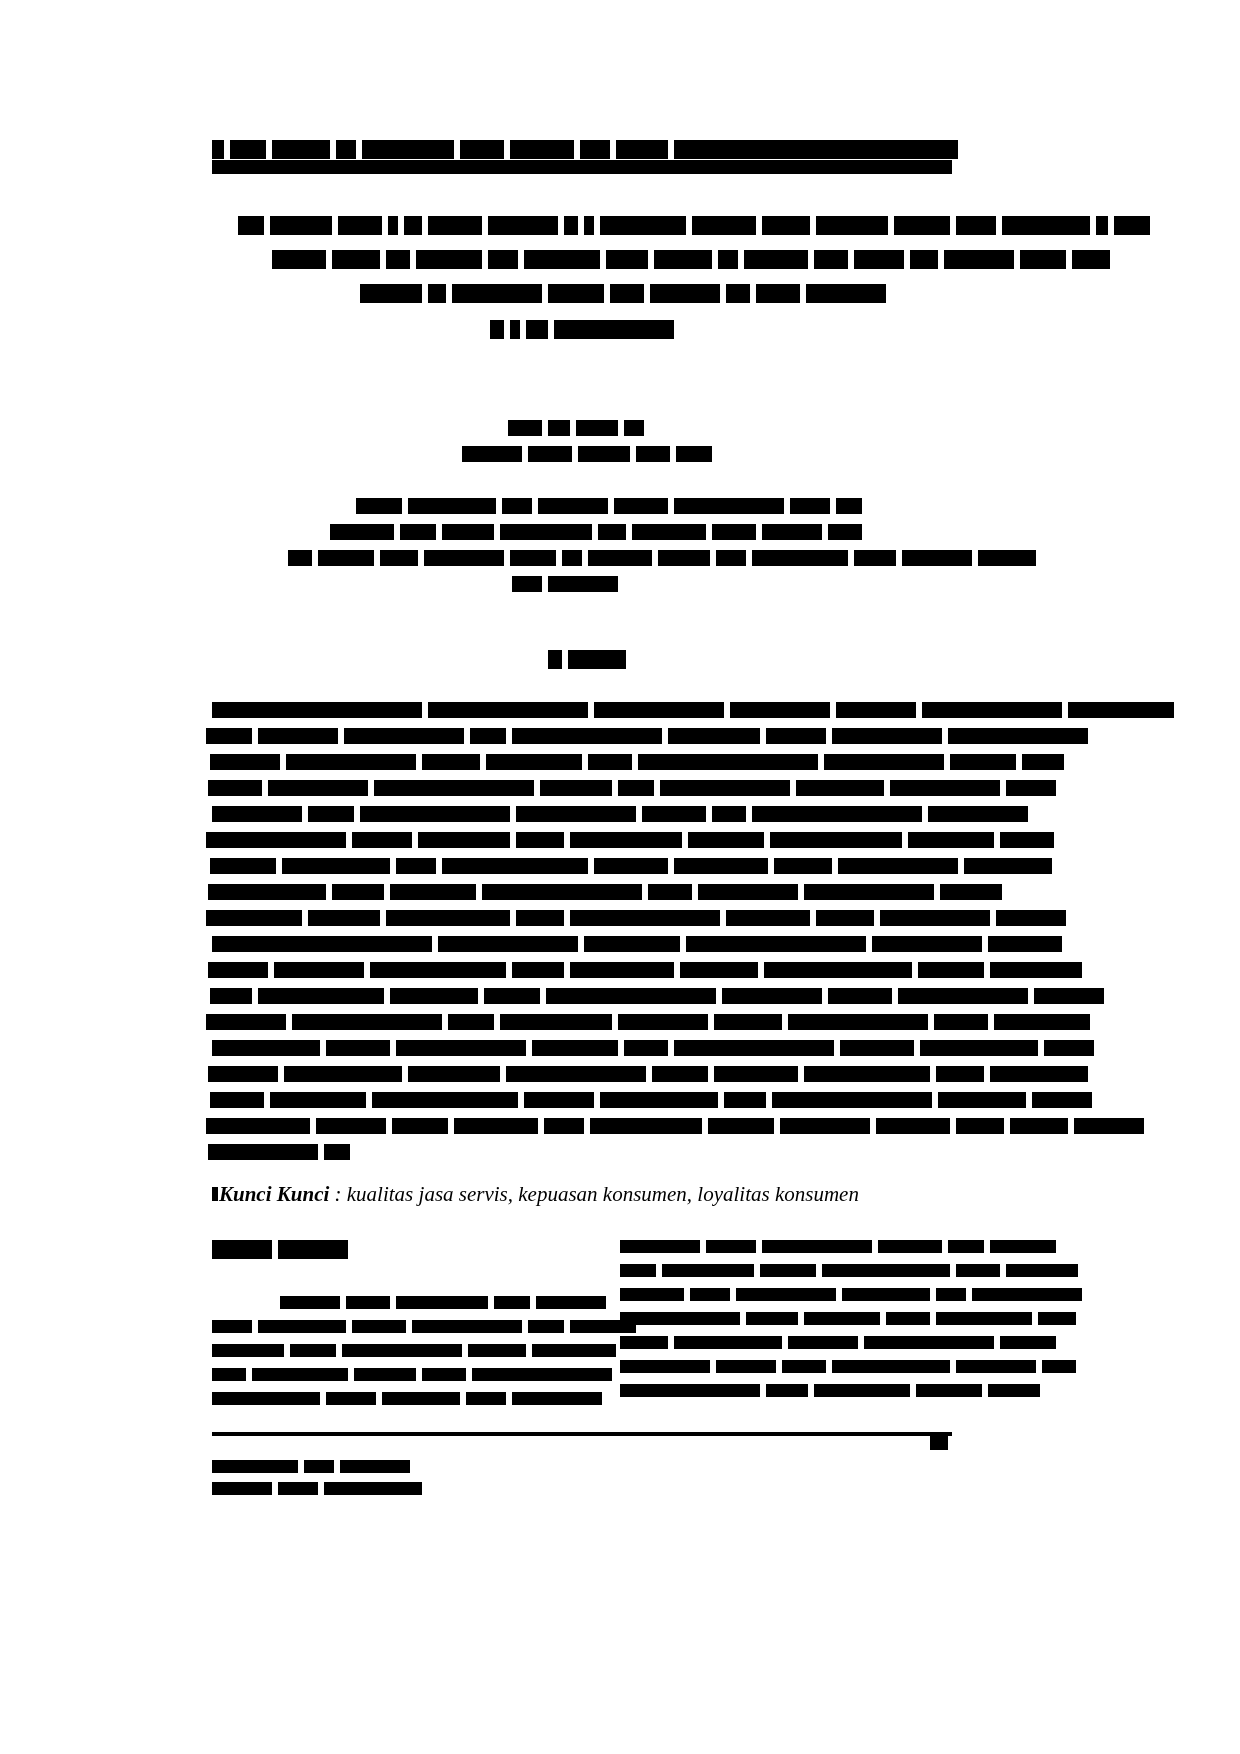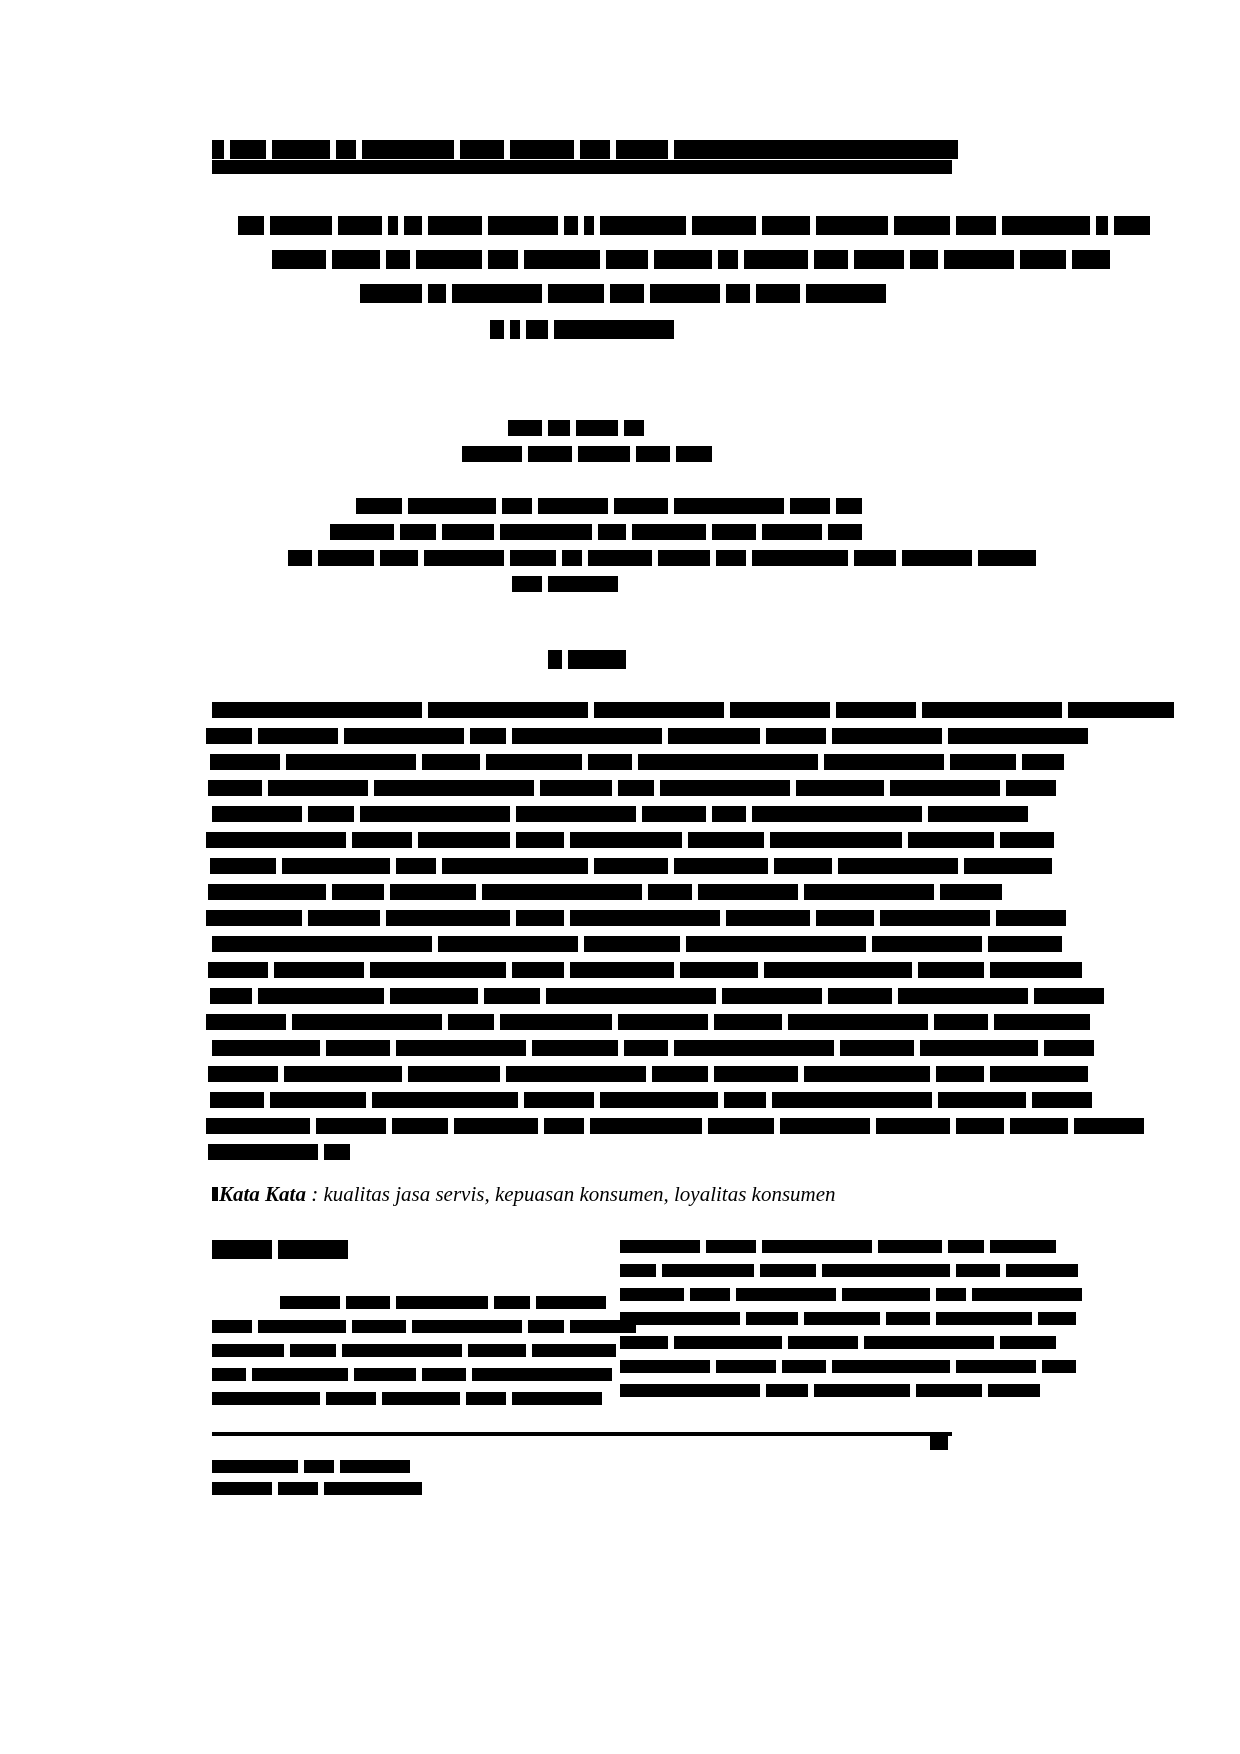--- a/index.html
+++ b/index.html
@@ -155,21 +155,21 @@
     <div class="line" style="left:210px; top:988px;"><span class="w" style="width:42px"></span><span class="w" style="width:126px"></span><span class="w" style="width:88px"></span><span class="w" style="width:56px"></span><span class="w" style="width:170px"></span><span class="w" style="width:100px"></span><span class="w" style="width:64px"></span><span class="w" style="width:130px"></span><span class="w" style="width:70px"></span></div>
     <div class="line" style="left:206px; top:1014px;"><span class="w" style="width:80px"></span><span class="w" style="width:150px"></span><span class="w" style="width:46px"></span><span class="w" style="width:112px"></span><span class="w" style="width:90px"></span><span class="w" style="width:68px"></span><span class="w" style="width:140px"></span><span class="w" style="width:54px"></span><span class="w" style="width:96px"></span></div>
     <div class="line" style="left:212px; top:1040px;"><span class="w" style="width:108px"></span><span class="w" style="width:64px"></span><span class="w" style="width:130px"></span><span class="w" style="width:86px"></span><span class="w" style="width:44px"></span><span class="w" style="width:160px"></span><span class="w" style="width:74px"></span><span class="w" style="width:118px"></span><span class="w" style="width:50px"></span></div>
     <div class="line" style="left:208px; top:1066px;"><span class="w" style="width:70px"></span><span class="w" style="width:118px"></span><span class="w" style="width:92px"></span><span class="w" style="width:140px"></span><span class="w" style="width:56px"></span><span class="w" style="width:84px"></span><span class="w" style="width:126px"></span><span class="w" style="width:48px"></span><span class="w" style="width:98px"></span></div>
     <div class="line" style="left:210px; top:1092px;"><span class="w" style="width:54px"></span><span class="w" style="width:96px"></span><span class="w" style="width:146px"></span><span class="w" style="width:70px"></span><span class="w" style="width:118px"></span><span class="w" style="width:42px"></span><span class="w" style="width:160px"></span><span class="w" style="width:88px"></span><span class="w" style="width:60px"></span></div>
     <div class="line" style="left:206px; top:1118px;"><span class="w" style="width:104px"></span><span class="w" style="width:70px"></span><span class="w" style="width:56px"></span><span class="w" style="width:84px"></span><span class="w" style="width:40px"></span><span class="w" style="width:112px"></span><span class="w" style="width:66px"></span><span class="w" style="width:90px"></span><span class="w" style="width:74px"></span><span class="w" style="width:48px"></span><span class="w" style="width:58px"></span><span class="w" style="width:70px"></span></div>
     <div class="line" style="left:208px; top:1144px;"><span class="w" style="width:110px"></span><span class="w" style="width:26px"></span></div>
   </div>
 
   <div class="keywords">
-    <span class="kw-lead"></span><b>Kata Kata</b><span> : </span><span>kualitas jasa servis, kepuasan konsumen, loyalitas konsumen</span>
+    <span class="kw-lead"></span><b>Kunci Kunci</b><span> : </span><span>kualitas jasa servis, kepuasan konsumen, loyalitas konsumen</span>
   </div>
 
   <div class="region">
     <div class="line" style="left:212px; top:1240px;">
       <span class="w t" style="width:60px"></span><span class="w t" style="width:70px"></span>
     </div>
     <div class="line" style="left:280px; top:1296px;"><span class="w s" style="width:60px"></span><span class="w s" style="width:44px"></span><span class="w s" style="width:92px"></span><span class="w s" style="width:36px"></span><span class="w s" style="width:70px"></span></div>
     <div class="line" style="left:212px; top:1320px;"><span class="w s" style="width:40px"></span><span class="w s" style="width:88px"></span><span class="w s" style="width:54px"></span><span class="w s" style="width:110px"></span><span class="w s" style="width:36px"></span><span class="w s" style="width:66px"></span></div>
     <div class="line" style="left:212px; top:1344px;"><span class="w s" style="width:72px"></span><span class="w s" style="width:46px"></span><span class="w s" style="width:120px"></span><span class="w s" style="width:58px"></span><span class="w s" style="width:84px"></span></div>
     <div class="line" style="left:212px; top:1368px;"><span class="w s" style="width:34px"></span><span class="w s" style="width:96px"></span><span class="w s" style="width:62px"></span><span class="w s" style="width:44px"></span><span class="w s" style="width:140px"></span></div>

